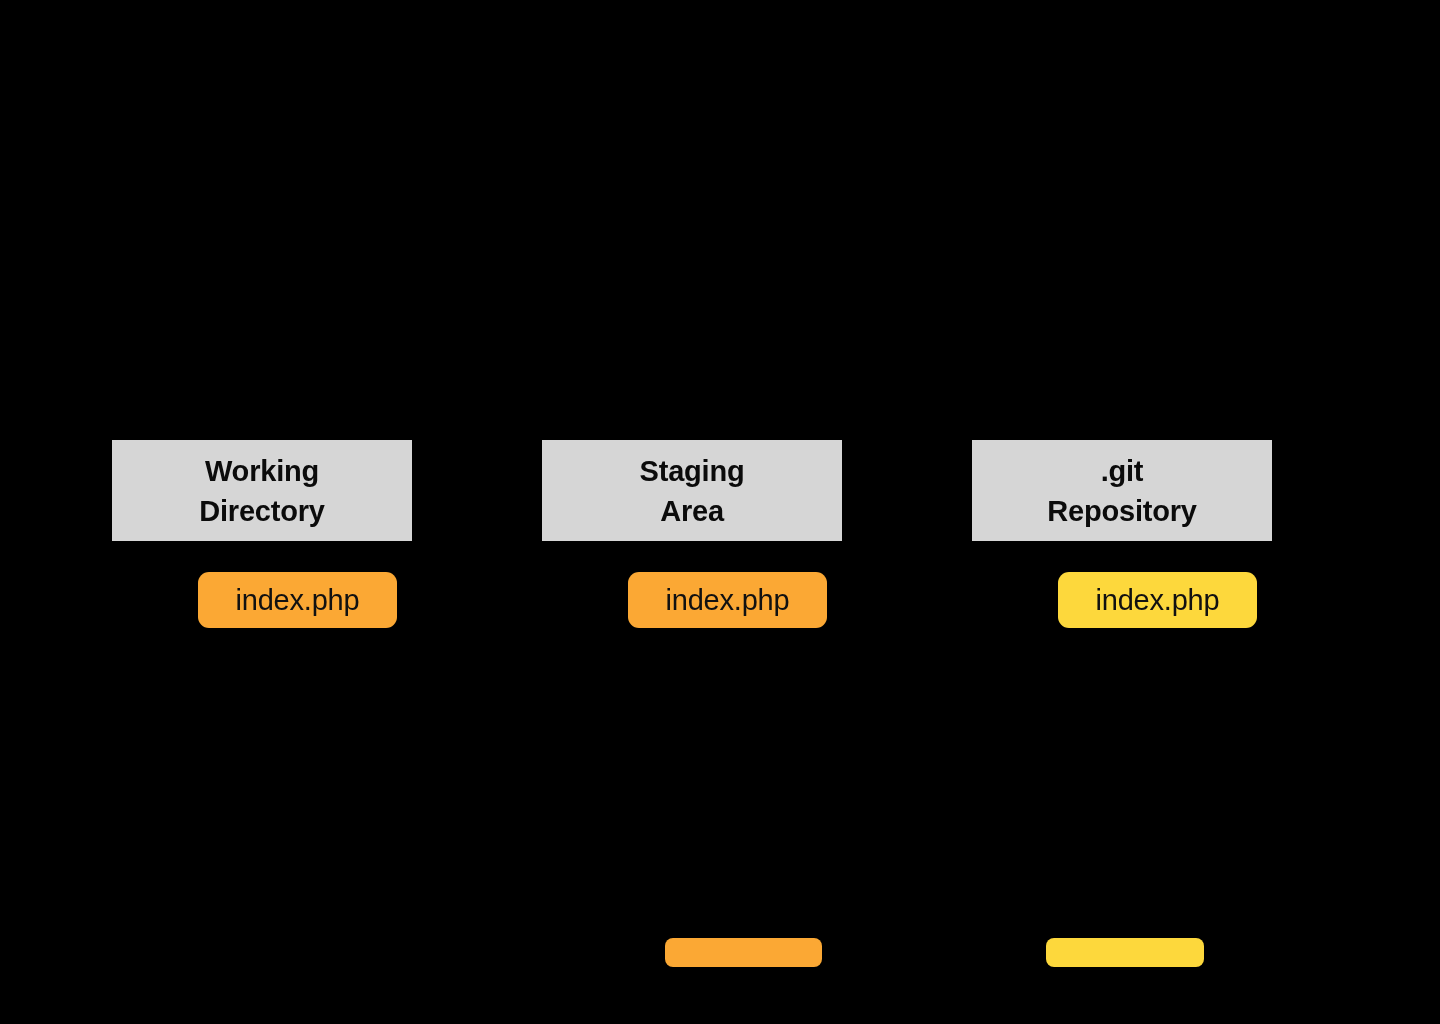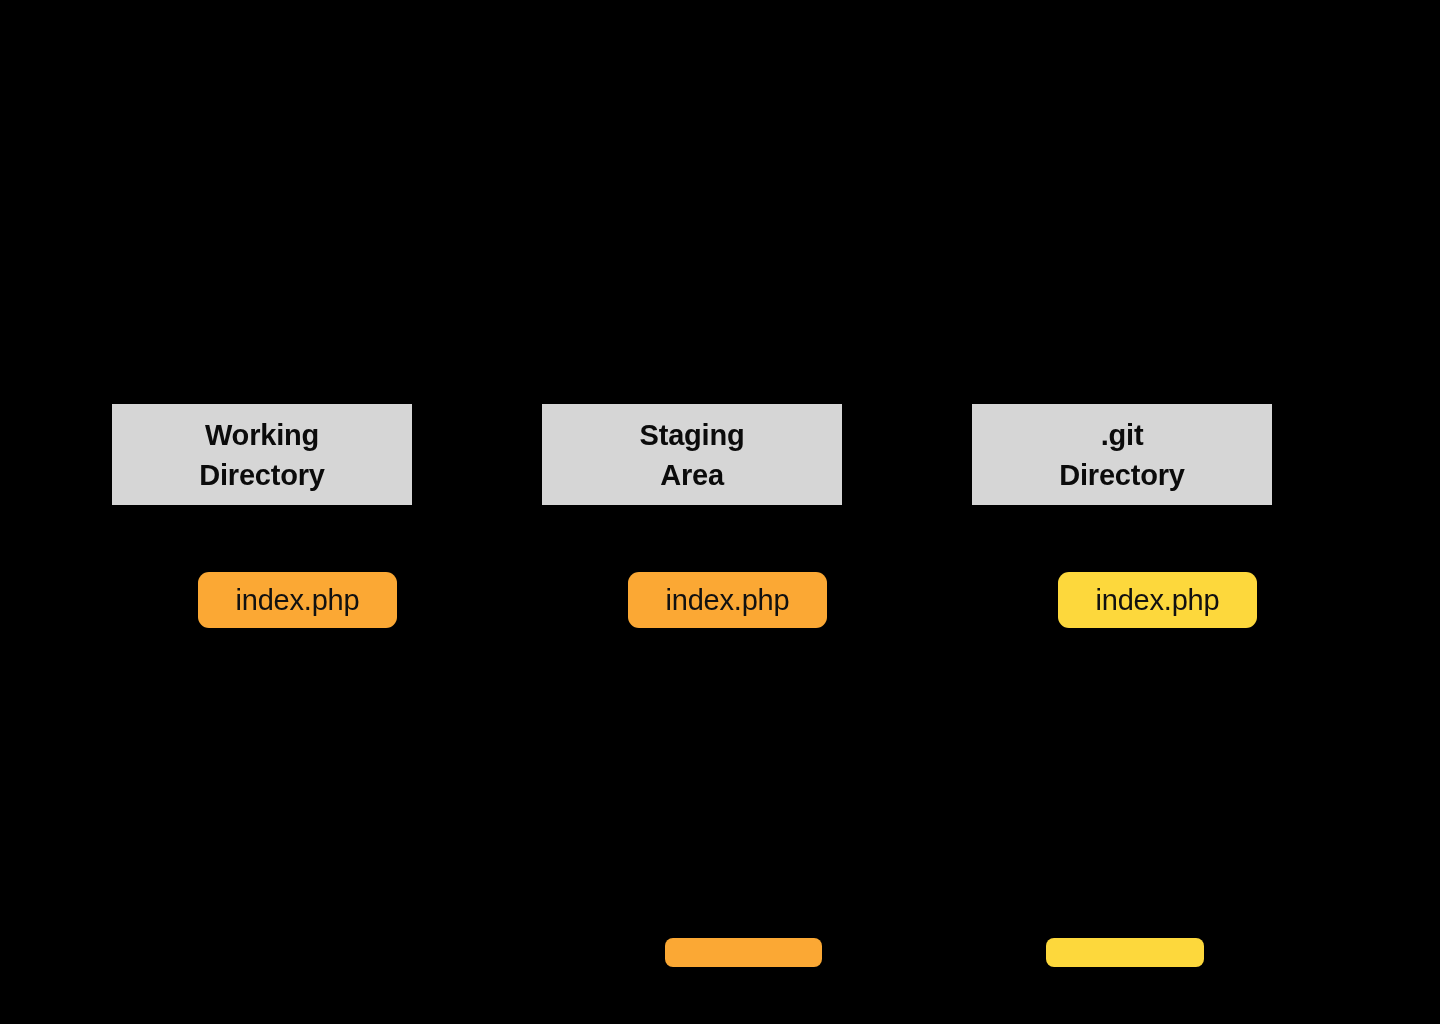--- a/index.html
+++ b/index.html
@@ -27,20 +27,21 @@
   .zone-box {
     position: absolute;
     width: 300px;
     height: 101px;
     background: #d6d6d6;
     display: flex;
     align-items: center;
     justify-content: center;
     text-align: center;
     box-sizing: border-box;
+    margin-top: 36px;
   }
   .zone-box-label {
     color: #0b0b0b;
     font-family: "Liberation Sans", sans-serif;
     font-size: 29px;
     font-weight: 700;
     line-height: 40px;
     letter-spacing: -0.2px;
     white-space: pre-line;
   }
@@ -109,21 +110,21 @@
   <div class="zone-box col-2">
     <span class="zone-box-label">Staging
 Area</span>
   </div>
   <div class="file-pill pill-2" style="background: rgb(251, 168, 52);">
     <span class="file-pill-label">index.php</span>
   </div>
 
   <div class="zone-box col-3">
     <span class="zone-box-label">.git
-Directory</span>
+Repository</span>
   </div>
   <div class="file-pill pill-3" style="background: rgb(253, 216, 60);">
     <span class="file-pill-label">index.php</span>
   </div>
 
   <div class="clipped-bar bar-1" style="background: rgb(251, 168, 52);"></div>
   <div class="clipped-bar bar-2" style="background: rgb(253, 216, 60);"></div>
 
 </div>
 

